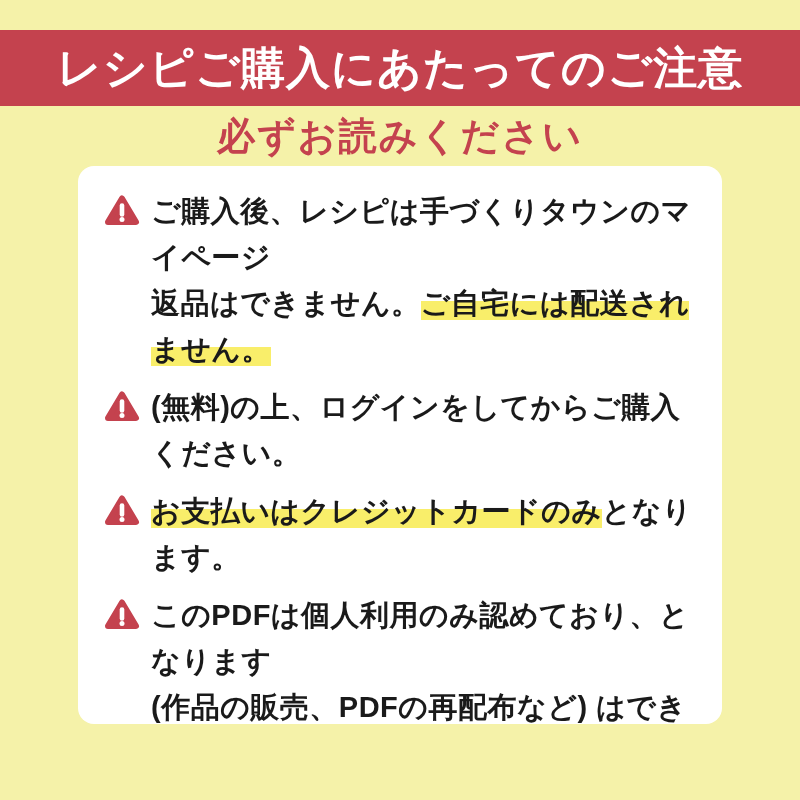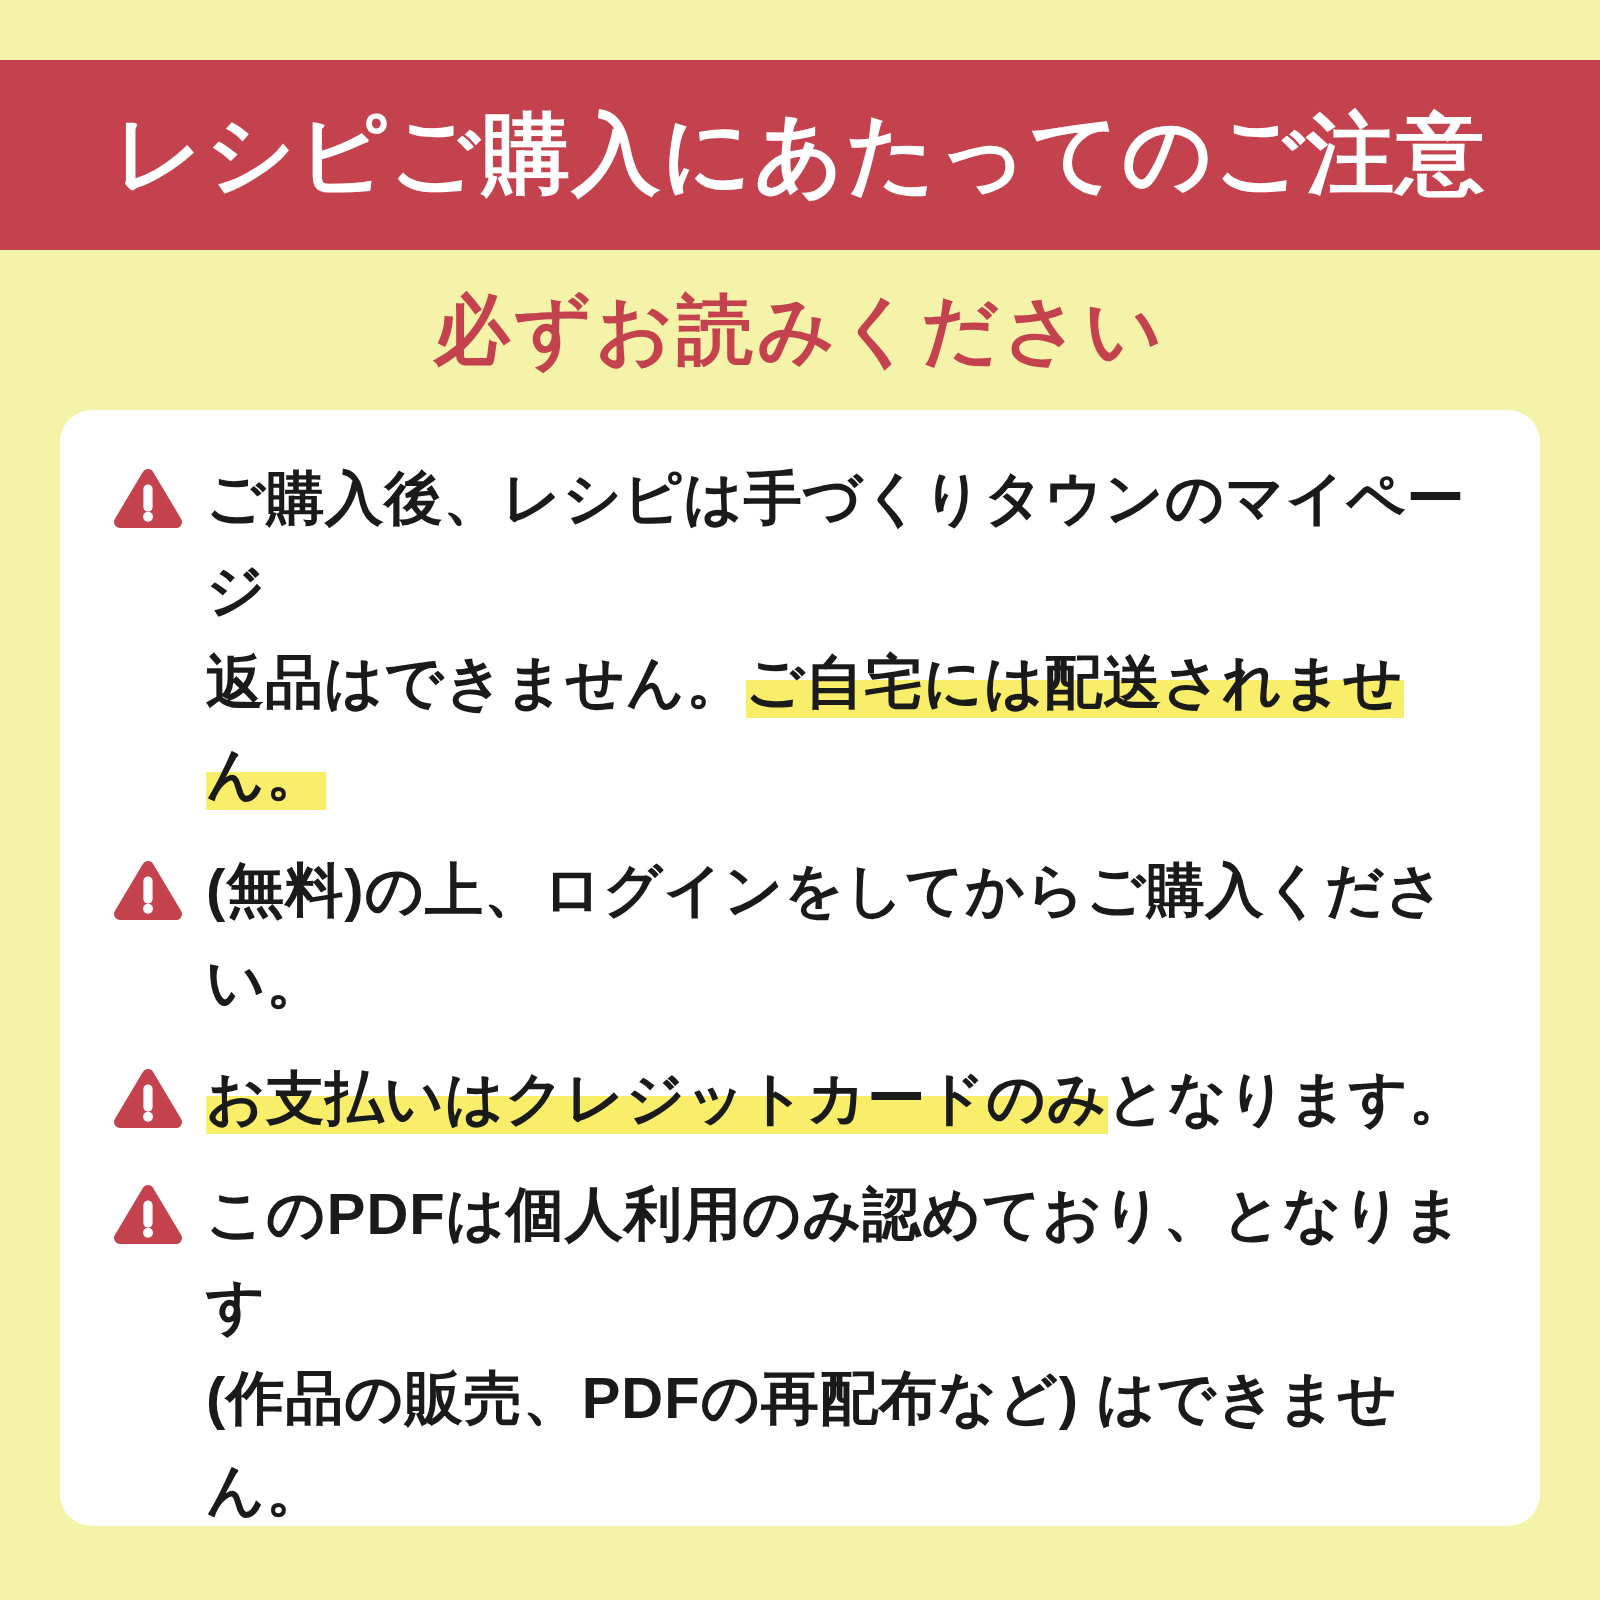--- a/index.html
+++ b/index.html
@@ -18,47 +18,47 @@
     width: 800px;
     height: 800px;
     background: var(--page-background);
     font-family: "Liberation Sans", "DejaVu Sans", sans-serif;
     overflow: hidden;
   }
   .page { width: 800px; height: 800px; }
   .banner {
     margin-top: 30px;
     width: 800px;
-    height: 95px;
+    height: 76px;
     background: var(--banner-background);
     display: flex;
     align-items: center;
     justify-content: center;
   }
   .banner h1 {
     margin: 0;
     color: var(--banner-text);
     font-size: 44px;
     font-weight: 700;
     letter-spacing: 1px;
     white-space: nowrap;
   }
   .subtitle {
     width: 800px;
-    height: 80px;
+    height: 60px;
     display: flex;
     align-items: center;
     justify-content: center;
     color: var(--subtitle-text);
     font-size: 38px;
     font-weight: 700;
     letter-spacing: 2px;
   }
   .card {
-    width: 740px;
+    width: 644px;
     height: 558px;
     margin: 0 auto;
     background: var(--card-background);
     border-radius: 16px;
     padding: 22px 22px 18px 26px;
     overflow: hidden;
   }
   .notice-list {
     list-style: none;
     margin: 0;

